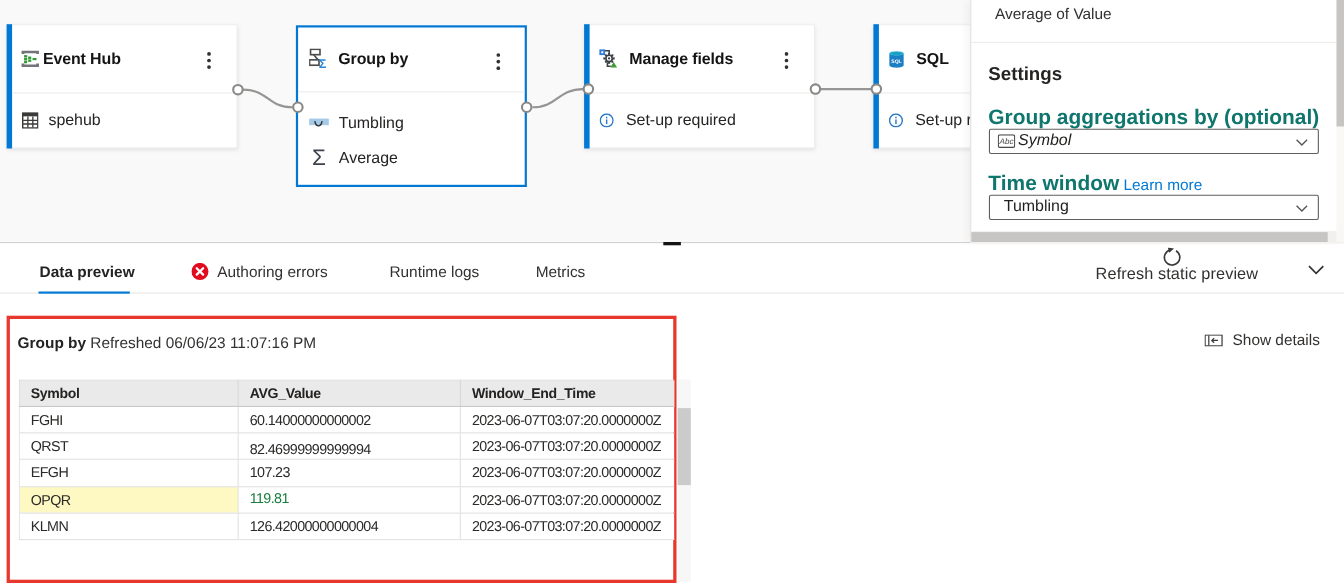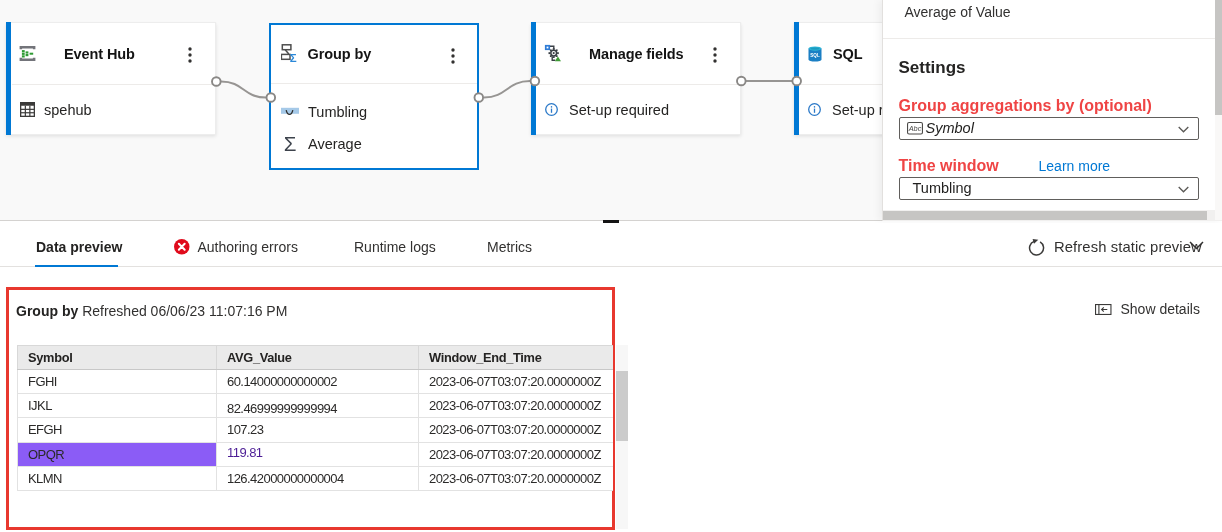--- a/index.html
+++ b/index.html
@@ -23,21 +23,21 @@
 #underline { position:absolute; left:35px; top:42px; width:83px; height:2.6px; background:#0078d4; }
 
 
 #content { left:0; top:267px; width:1222px; height:265px; background:#fff; }
 #redbox { position:absolute; left:6px; top:20px; width:609px; height:243px; border:3px solid #e8382e; }
 
 
 #panel { left:881.5px; top:0; width:340.5px; height:221px; background:#fff; border-left:1px solid #e2e0de; box-shadow:-3px 0 8px rgba(0,0,0,.05); }
 .dd { position:absolute; left:16px; width:300px; height:23.5px; border:1px solid #605e5c; border-radius:2px; background:#fff; display:flex; align-items:center; font-size:14.5px; color:#201f1e; }
 .ddchev { position:absolute; right:9px; top:8.5px; }
-.plabel { font-weight:bold; font-size:16px; color:#ef4444; }
+.plabel { font-weight:bold; font-size:19px; color:#0f766e; }
 </style>
 </head>
 <body>
 <div id="root">
 
   <div id="canvas" class="abs">
 
     <svg class="abs" style="left:0;top:0;width:884px;height:221px;" viewBox="0 0 884 221">
       <path d="M221 81.5 C 244 81.5 243 97.5 266 97.5" fill="none" stroke="#979593" stroke-width="2"></path>
       <path d="M484 97.5 C 507 97.5 507 81 530 81" fill="none" stroke="#979593" stroke-width="2"></path>
@@ -52,21 +52,21 @@
             <path d="M0.6 4.2 V1.1 H16.4 V4.2 H13.9 V3.4 H3.1 V4.2 Z" fill="#73747a"></path>
             <path d="M0.6 12.8 V15.9 H16.4 V12.8 H13.9 V13.6 H3.1 V12.8 Z" fill="#73747a"></path>
             <rect x="2.9" y="5.1" width="2.8" height="2.2" fill="#2e9b33"></rect>
             <rect x="2.9" y="7.7" width="2.8" height="2.2" fill="#2e9b33"></rect>
             <rect x="2.9" y="10.3" width="2.8" height="2.2" fill="#2e9b33"></rect>
             <rect x="6.6" y="6.4" width="2.8" height="2.2" fill="#2e9b33"></rect>
             <rect x="6.6" y="9" width="2.8" height="2.2" fill="#2e9b33"></rect>
             <rect x="10.6" y="7.7" width="3.6" height="2" fill="#2e9b33"></rect>
           </svg>
         </span>
-        <span class="title" style="margin-left:27px;">Event Hub</span>
+        <span class="title" style="margin-left:2px;">Event Hub</span>
       </div>
       <svg class="kebab" style="right:23.5px; top:24px;" width="4" height="16" viewBox="0 0 4 16">
         <circle cx="2" cy="2" r="1.7" fill="#323130"></circle>
           <circle cx="2" cy="8" r="1.7" fill="#323130"></circle>
           <circle cx="2" cy="14" r="1.7" fill="#323130"></circle>
       </svg>
       <div class="divider" style="top:60.5px;"></div>
       <div class="abs" style="left:12.5px; top:61px; height:51px; display:flex; align-items:center;justify-content:center;">
         <svg width="15" height="15" viewBox="0 0 15 15">
           <rect x="0.65" y="0.65" width="13.7" height="13.7" fill="none" stroke="#3b3a39" stroke-width="1.3"></rect>
@@ -128,21 +128,21 @@
               <rect x="5.9" y="5.4" width="1.8" height="1.8"></rect>
               <rect x="11.8" y="5.4" width="1.8" height="1.8"></rect>
               <rect x="5.9" y="11.2" width="1.8" height="1.8"></rect>
               <rect x="11.8" y="11.2" width="1.8" height="1.8"></rect>
               <circle cx="9.7" cy="9.1" r="2.9" fill="#fff" stroke="#3a3f45" stroke-width="1.5"></circle>
               <circle cx="9.7" cy="9.1" r="1.05" fill="#3a3f45"></circle>
             </g>
             <path d="M13.9 12.4 L17 17.3 H10.8 Z" fill="#3f9c35"></path>
           </svg>
         </span>
-        <span class="title" style="margin-left:26px;">Manage fields</span>
+        <span class="title" style="margin-left:9px;">Manage fields</span>
       </div>
       <svg class="kebab" style="right:23.5px; top:24px;" width="4" height="16" viewBox="0 0 4 16">
         <circle cx="2" cy="2" r="1.7" fill="#323130"></circle>
           <circle cx="2" cy="8" r="1.7" fill="#323130"></circle>
           <circle cx="2" cy="14" r="1.7" fill="#323130"></circle>
       </svg>
       <div class="divider" style="top:60.5px;"></div>
       <div class="abs" style="left:13px; top:61px; height:51px; display:flex; align-items:center;">
         <svg width="13" height="13" viewBox="0 0 13 13">
           <circle cx="6.5" cy="6.5" r="5.8" fill="none" stroke="#2b79c8" stroke-width="1.3"></circle>
@@ -200,21 +200,21 @@
         <rect x="0.55" y="0.55" width="14.9" height="11.4" rx="1.5" fill="none" stroke="#4a4947" stroke-width="1.1"></rect>
         <text x="8" y="9.2" text-anchor="middle" font-family="Liberation Sans" font-size="7.4" fill="#4a4947">Abc</text>
       </svg>
       <span style="margin-left:3px;">Symbol</span>
       <svg class="ddchev" width="11" height="7" viewBox="0 0 11 7">
           <path d="M0.7 1 L5.5 5.8 L10.3 1" fill="none" stroke="#5a5855" stroke-width="1.3"></path>
         </svg>
     </div>
 
     <div class="abs" style="left:16px; top:157px; font-size:14px;">
-      <span class="plabel">Time window</span> <span style="color:#0078d4;margin-left:36px;">Learn more</span>
+      <span class="plabel">Time window</span> <span style="color:#0078d4;">Learn more</span>
     </div>
     <div class="dd" style="top:176.5px; padding-left:13px;">
       <span>Tumbling</span>
       <svg class="ddchev" width="11" height="7" viewBox="0 0 11 7">
           <path d="M0.7 1 L5.5 5.8 L10.3 1" fill="none" stroke="#5a5855" stroke-width="1.3"></path>
         </svg>
     </div>
 
     <div class="abs" style="left:0; top:209.5px; width:340.5px; height:11px; background:#f1f0ef;"></div>
     <div class="abs" style="left:0; top:210.5px; width:324px; height:9px; background:#c6c5c3;"></div>
@@ -228,21 +228,21 @@
     <div id="underline"></div>
     <div class="tab" style="left:354px;">Runtime logs</div>
     <div class="tab" style="left:174px;">
       <svg width="15.5" height="15.5" viewBox="0 0 16 16" style="margin-right:8px;">
         <circle cx="8" cy="8" r="8" fill="#e00b1c"></circle>
         <path d="M5 5 L11 11 M11 5 L5 11" stroke="#fff" stroke-width="2.1" stroke-linecap="round"></path>
       </svg>
       <span>Authoring errors</span>
     </div>
     <div class="tab" style="left:487px;">Metrics</div>
-    <div class="tab" style="left:1028px;">
+    <div class="tab" style="left:996px;flex-direction:column;">
       <svg width="17" height="17" viewBox="0 0 17 17" style="margin-right:9px;">
         <path d="M 12.1 2.94 A 7 7 0 1 1 6.11 2.42" fill="none" stroke="#3b3a39" stroke-width="1.5"></path>
         <polygon points="10.3,0.8 6.0,4.8 4.6,0.1" fill="#3b3a39"></polygon>
       </svg>
       <span style="font-size:14.8px; letter-spacing:0.1px;">Refresh static preview</span>
     </div>
     <svg class="abs" style="left:1189px; top:18px;" width="15" height="9" viewBox="0 0 15 9">
         <path d="M1 1 L7.5 7.5 L14 1" fill="none" stroke="#323130" stroke-width="1.5"></path>
       </svg>
   </div>
@@ -267,32 +267,32 @@
             <th style="background:#eaeaea; border:1px solid #d8d8d8; border-bottom:1px solid #c8c8c8; text-align:left; padding:0 0 0 10px; font-size:12.8px; letter-spacing:-0.3px; color:#242322; white-space:nowrap;">Window_End_Time</th>
           </tr>
         </thead>
         <tbody>
             <tr style="height: 24.2px;">
               <td style="border-right: 1px solid rgb(226, 226, 226); border-bottom: 1px solid rgb(226, 226, 226); border-left: 1px solid rgb(226, 226, 226); border-image: initial; border-top: none; padding: 0px 0px 0px 10px; color: rgb(43, 42, 41); background: rgb(255, 255, 255); white-space: nowrap; overflow: hidden; letter-spacing: -0.55px;">FGHI</td>
               <td style="border-right: 1px solid rgb(226, 226, 226); border-bottom: 1px solid rgb(226, 226, 226); border-left: 1px solid rgb(226, 226, 226); border-image: initial; border-top: none; padding: 0px 0px 0px 10px; color: rgb(43, 42, 41); background: rgb(255, 255, 255); white-space: nowrap; overflow: hidden; letter-spacing: -0.55px;">60.14000000000002</td>
               <td style="border-right: 1px solid rgb(226, 226, 226); border-bottom: 1px solid rgb(226, 226, 226); border-left: 1px solid rgb(226, 226, 226); border-image: initial; border-top: none; padding: 0px 0px 0px 10px; color: rgb(43, 42, 41); background: rgb(255, 255, 255); white-space: nowrap; overflow: hidden; letter-spacing: -0.55px;">2023-06-07T03:07:20.0000000Z</td>
             </tr>
             <tr style="height: 24.2px;">
-              <td style="border-right: 1px solid rgb(226, 226, 226); border-bottom: 1px solid rgb(226, 226, 226); border-left: 1px solid rgb(226, 226, 226); border-image: initial; border-top: none; padding: 0px 0px 0px 10px; color: rgb(43, 42, 41); background: rgb(255, 255, 255); white-space: nowrap; overflow: hidden; letter-spacing: -0.55px;">IJKL</td>
+              <td style="border-right: 1px solid rgb(226, 226, 226); border-bottom: 1px solid rgb(226, 226, 226); border-left: 1px solid rgb(226, 226, 226); border-image: initial; border-top: none; padding: 0px 0px 0px 10px; color: rgb(43, 42, 41); background: rgb(255, 255, 255); white-space: nowrap; overflow: hidden; letter-spacing: -0.55px;">QRST</td>
               <td style="border-right: 1px solid rgb(226, 226, 226); border-bottom: 1px solid rgb(226, 226, 226); border-left: 1px solid rgb(226, 226, 226); border-image: initial; border-top: none; padding: 5px 0px 0px 10px; color: rgb(43, 42, 41); background: rgb(255, 255, 255); white-space: nowrap; overflow: hidden; letter-spacing: -0.55px;">82.46999999999994</td>
               <td style="border-right: 1px solid rgb(226, 226, 226); border-bottom: 1px solid rgb(226, 226, 226); border-left: 1px solid rgb(226, 226, 226); border-image: initial; border-top: none; padding: 0px 0px 0px 10px; color: rgb(43, 42, 41); background: rgb(255, 255, 255); white-space: nowrap; overflow: hidden; letter-spacing: -0.55px;">2023-06-07T03:07:20.0000000Z</td>
             </tr>
             <tr style="height: 24.2px;">
               <td style="border-right: 1px solid rgb(226, 226, 226); border-bottom: 1px solid rgb(226, 226, 226); border-left: 1px solid rgb(226, 226, 226); border-image: initial; border-top: none; padding: 0px 0px 0px 10px; color: rgb(43, 42, 41); background: rgb(255, 255, 255); white-space: nowrap; overflow: hidden; letter-spacing: -0.55px;">EFGH</td>
               <td style="border-right: 1px solid rgb(226, 226, 226); border-bottom: 1px solid rgb(226, 226, 226); border-left: 1px solid rgb(226, 226, 226); border-image: initial; border-top: none; padding: 0px 0px 0px 10px; color: rgb(43, 42, 41); background: rgb(255, 255, 255); white-space: nowrap; overflow: hidden; letter-spacing: -0.55px;">107.23</td>
               <td style="border-right: 1px solid rgb(226, 226, 226); border-bottom: 1px solid rgb(226, 226, 226); border-left: 1px solid rgb(226, 226, 226); border-image: initial; border-top: none; padding: 0px 0px 0px 10px; color: rgb(43, 42, 41); background: rgb(255, 255, 255); white-space: nowrap; overflow: hidden; letter-spacing: -0.55px;">2023-06-07T03:07:20.0000000Z</td>
             </tr>
             <tr style="height: 24.2px;">
-              <td style="border-right: 1px solid rgb(226, 226, 226); border-bottom: 1px solid rgb(226, 226, 226); border-left: 1px solid rgb(226, 226, 226); border-image: initial; border-top: none; padding: 0px 0px 0px 10px; color: rgb(43, 42, 41); background: #8b5cf6; white-space: nowrap; overflow: hidden; letter-spacing: -0.55px;">OPQR</td>
-              <td style="border-right: 1px solid rgb(226, 226, 226); border-bottom: 1px solid rgb(226, 226, 226); border-left: 1px solid rgb(226, 226, 226); border-image: initial; border-top: none; padding: 0px 0px 4px 10px; color: #4c1d95; background: rgb(255, 255, 255); white-space: nowrap; overflow: hidden; letter-spacing: -0.55px;">119.81</td>
+              <td style="border-right: 1px solid rgb(226, 226, 226); border-bottom: 1px solid rgb(226, 226, 226); border-left: 1px solid rgb(226, 226, 226); border-image: initial; border-top: none; padding: 0px 0px 0px 10px; color: rgb(43, 42, 41); background: #fef9c3; white-space: nowrap; overflow: hidden; letter-spacing: -0.55px;">OPQR</td>
+              <td style="border-right: 1px solid rgb(226, 226, 226); border-bottom: 1px solid rgb(226, 226, 226); border-left: 1px solid rgb(226, 226, 226); border-image: initial; border-top: none; padding: 0px 0px 4px 10px; color: #15803d; background: rgb(255, 255, 255); white-space: nowrap; overflow: hidden; letter-spacing: -0.55px;">119.81</td>
               <td style="border-right: 1px solid rgb(226, 226, 226); border-bottom: 1px solid rgb(226, 226, 226); border-left: 1px solid rgb(226, 226, 226); border-image: initial; border-top: none; padding: 0px 0px 0px 10px; color: rgb(43, 42, 41); background: rgb(255, 255, 255); white-space: nowrap; overflow: hidden; letter-spacing: -0.55px;">2023-06-07T03:07:20.0000000Z</td>
             </tr>
             <tr style="height: 24.2px;">
               <td style="border-right: 1px solid rgb(226, 226, 226); border-bottom: 1px solid rgb(226, 226, 226); border-left: 1px solid rgb(226, 226, 226); border-image: initial; border-top: none; padding: 0px 0px 0px 10px; color: rgb(43, 42, 41); background: rgb(255, 255, 255); white-space: nowrap; overflow: hidden; letter-spacing: -0.55px;">KLMN</td>
               <td style="border-right: 1px solid rgb(226, 226, 226); border-bottom: 1px solid rgb(226, 226, 226); border-left: 1px solid rgb(226, 226, 226); border-image: initial; border-top: none; padding: 0px 0px 0px 10px; color: rgb(43, 42, 41); background: rgb(255, 255, 255); white-space: nowrap; overflow: hidden; letter-spacing: -0.55px;">126.42000000000004</td>
               <td style="border-right: 1px solid rgb(226, 226, 226); border-bottom: 1px solid rgb(226, 226, 226); border-left: 1px solid rgb(226, 226, 226); border-image: initial; border-top: none; padding: 0px 0px 0px 10px; color: rgb(43, 42, 41); background: rgb(255, 255, 255); white-space: nowrap; overflow: hidden; letter-spacing: -0.55px;">2023-06-07T03:07:20.0000000Z</td>
             </tr>
           </tbody>
       </table>
     </div>

